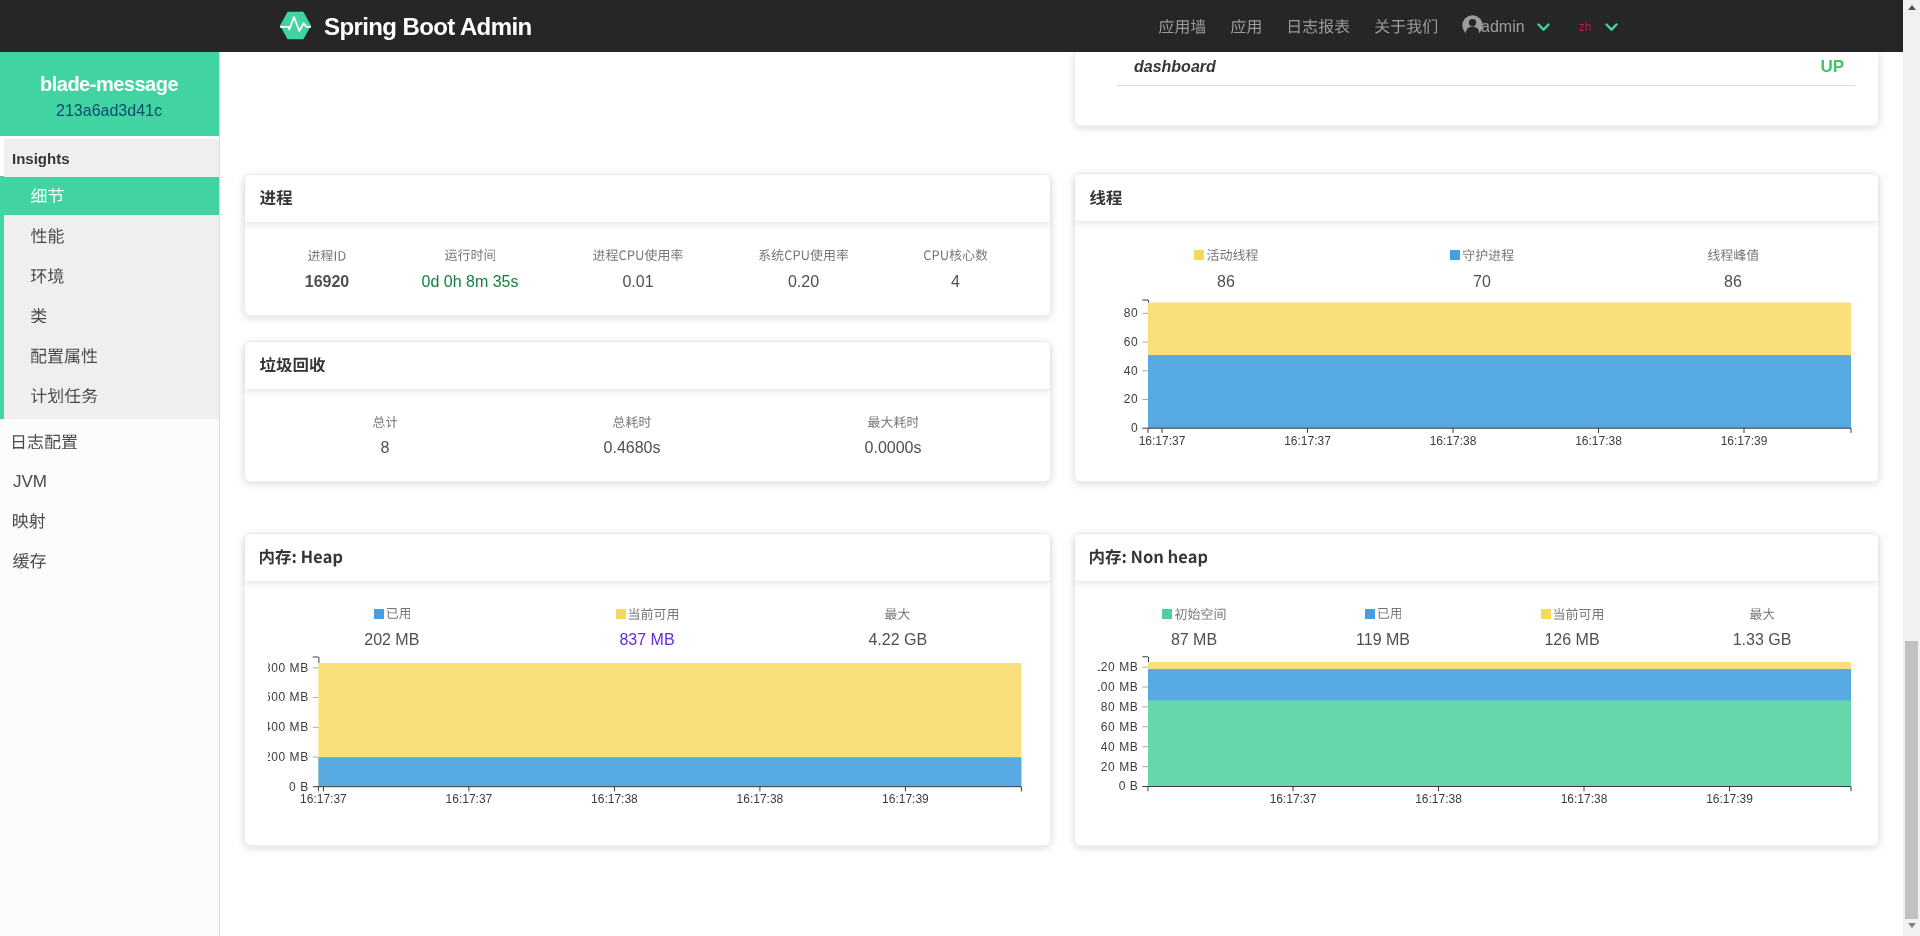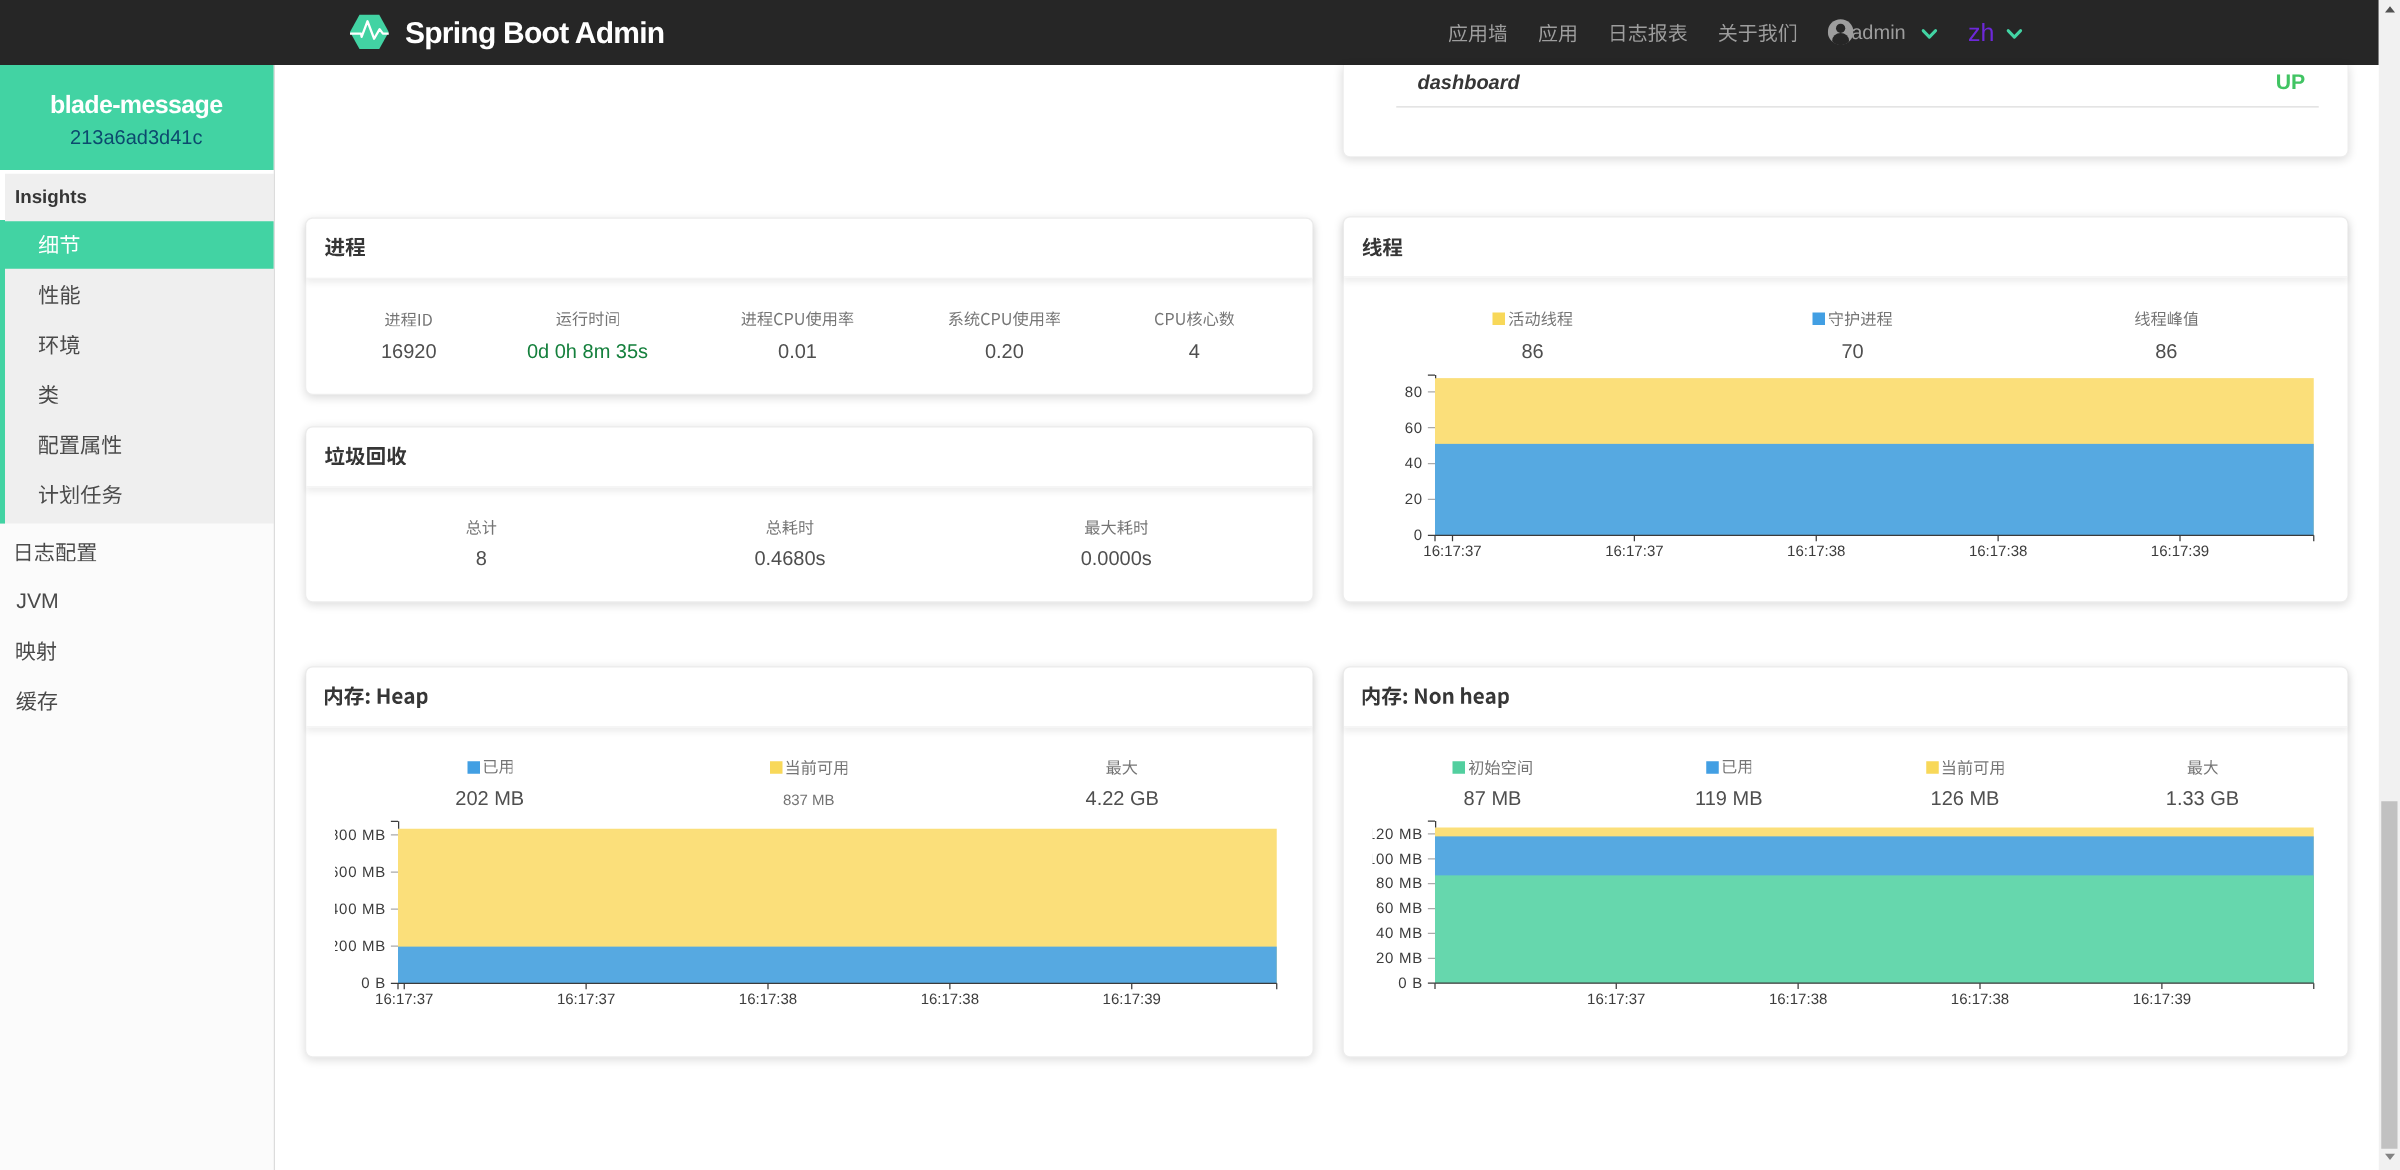--- a/index.html
+++ b/index.html
@@ -42,21 +42,21 @@
 <circle cx="10.5" cy="7.6" r="3.7" fill="#262626"></circle>
 <path d="M3.7,17.8 a6.8,6.4 0 0 1 13.6,0 l-1,1.4 a10.6,10.6 0 0 1 -11.6,0 Z" fill="#262626"></path>
 </svg>
 <div class="t l" style="left:1481px;top:26.5px;font-size:16px;font-weight:normal;color:#9d9d9d;">admin</div>
 <svg style="position:absolute;left:1536.5px;top:23px" width="13" height="9" viewBox="0 0 13 9">
 <polyline points="1.5,1.5 6.5,6.7 11.5,1.5" fill="none" stroke="#42d3a3" stroke-width="2.4" stroke-linecap="round" stroke-linejoin="round"></polyline>
   </svg>
 <svg style="position:absolute;left:1605.0px;top:23px" width="13" height="9" viewBox="0 0 13 9">
 <polyline points="1.5,1.5 6.5,6.7 11.5,1.5" fill="none" stroke="#42d3a3" stroke-width="2.4" stroke-linecap="round" stroke-linejoin="round"></polyline>
   </svg>
-<div class="t c" style="left:1585px;top:26.5px;font-size:20px;font-weight:normal;color:#6d28d9;">zh</div>
+<div class="t c" style="left:1585px;top:26.5px;font-size:12px;font-weight:normal;color:#be185d;">zh</div>
 <div style="position:absolute;left:1903px;top:0;width:17px;height:936px;background:#f1f1f1"></div>
 <div style="position:absolute;left:1907.5px;top:5px;width:0;height:0;border-left:4px solid transparent;border-right:4px solid transparent;border-bottom:5px solid #515151"></div>
 <div style="position:absolute;left:1907.5px;top:923px;width:0;height:0;border-left:4px solid transparent;border-right:4px solid transparent;border-top:5px solid #828282"></div>
 <div style="position:absolute;left:1905px;top:640.5px;width:12.5px;height:278px;background:#c1c1c1"></div>
 <div style="position:absolute;left:0;top:52px;width:219px;height:84px;background:#42d3a3"></div>
 <div class="t c" style="left:109px;top:84px;font-size:20px;font-weight:bold;color:#fff;letter-spacing:-0.5px;">blade-message</div>
 <div class="t c" style="left:109px;top:110.5px;font-size:16px;font-weight:normal;color:#0c4a6e;">213a6ad3d41c</div>
 <div style="position:absolute;left:4px;top:139px;width:215px;height:37px;background:#efefef"></div>
 <div class="t l" style="left:12px;top:158px;font-size:15px;font-weight:600;color:#363636;">Insights</div>
 <div style="position:absolute;left:0;top:176px;width:219px;height:243px;background:#efefef"></div>
@@ -120,21 +120,21 @@
 <span class="k" style="left:260.0px;top:190.3px">
     <svg width="32.1" height="15.3" viewBox="0.4 -13.8 32.1 15.3">
       <path fill="#363636" d="M1 -12.6C1.9 -11.8 3 -10.6 3.5 -9.8L5 -11.1C4.5 -11.8 3.3 -12.9 2.4 -13.7ZM11.5 -13.6V-11.2H9.6V-13.6H7.7V-11.2H5.6V-9.3H7.7V-8.2C7.7 -7.8 7.7 -7.4 7.7 -7H5.5V-5.1H7.3C7.1 -4.1 6.6 -3.2 5.7 -2.5C6.1 -2.2 6.9 -1.5 7.2 -1.1C8.4 -2.1 9 -3.6 9.4 -5.1H11.5V-1.4H13.5V-5.1H15.7V-7H13.5V-9.3H15.4V-11.2H13.5V-13.6ZM9.6 -9.3H11.5V-7H9.6C9.6 -7.4 9.6 -7.8 9.6 -8.2ZM4.6 -8H0.7V-6.2H2.6V-2.1C1.9 -1.8 1.1 -1.2 0.4 -0.4L1.7 1.5C2.3 0.5 3 -0.6 3.5 -0.6C3.9 -0.6 4.5 -0.1 5.2 0.3C6.4 1 7.8 1.2 9.9 1.2C11.6 1.2 14.4 1.1 15.5 1C15.5 0.4 15.9 -0.5 16.1 -1.1C14.4 -0.8 11.7 -0.7 10 -0.7C8.2 -0.7 6.6 -0.8 5.5 -1.4C5.1 -1.6 4.8 -1.8 4.6 -2Z M25.9 -11.7H29.8V-9.5H25.9ZM24.1 -13.4V-7.8H31.7V-13.4ZM23.9 -3.7V-2.1H26.8V-0.6H22.9V1.1H32.5V-0.6H28.8V-2.1H31.7V-3.7H28.8V-5.1H32.1V-6.8H23.5V-5.1H26.8V-3.7ZM22.1 -13.8C20.8 -13.3 18.8 -12.8 17 -12.5C17.2 -12.1 17.4 -11.4 17.5 -11C18.2 -11.1 18.9 -11.2 19.6 -11.3V-9.4H17.2V-7.5H19.3C18.7 -5.9 17.8 -4.2 16.8 -3.1C17.1 -2.6 17.6 -1.8 17.8 -1.2C18.4 -2 19 -3.2 19.6 -4.5V1.5H21.5V-5C21.9 -4.4 22.3 -3.7 22.5 -3.3L23.6 -4.9C23.3 -5.2 21.9 -6.7 21.5 -7V-7.5H23.2V-9.4H21.5V-11.7C22.2 -11.9 22.9 -12.1 23.4 -12.3Z"></path>
     </svg>
   </span>
 <span class="k" style="left:308.2px;top:249.5px">
     <svg width="37.5" height="11.8" viewBox="0.5 -10.7 37.5 11.8">
       <path fill="#757575" d="M1.1 -10.1C1.8 -9.5 2.6 -8.5 3 -7.9L3.8 -8.5C3.4 -9.1 2.5 -10 1.8 -10.6ZM9.4 -10.6V-8.6H7.2V-10.6H6.3V-8.6H4.4V-7.6H6.3V-6.1L6.2 -5.3H4.3V-4.4H6.1C5.9 -3.4 5.5 -2.4 4.5 -1.7C4.7 -1.5 5.1 -1.2 5.2 -1C6.4 -1.8 6.9 -3.1 7.1 -4.4H9.4V-1H10.3V-4.4H12.3V-5.3H10.3V-7.6H12V-8.6H10.3V-10.6ZM7.2 -7.6H9.4V-5.3H7.2L7.2 -6.1ZM3.4 -6.2H0.7V-5.3H2.4V-1.6C1.9 -1.4 1.2 -0.8 0.5 -0L1.1 0.9C1.8 -0 2.5 -0.8 2.9 -0.8C3.2 -0.8 3.6 -0.4 4.1 -0C5 0.5 6.1 0.7 7.7 0.7C9 0.7 11.3 0.6 12.2 0.6C12.3 0.3 12.4 -0.2 12.5 -0.5C11.3 -0.3 9.3 -0.2 7.8 -0.2C6.3 -0.2 5.2 -0.3 4.4 -0.8C3.9 -1.1 3.7 -1.4 3.4 -1.5Z M19.9 -9.5H23.8V-7.1H19.9ZM19 -10.4V-6.3H24.8V-10.4ZM18.8 -2.7V-1.9H21.4V-0.2H18V0.7H25.5V-0.2H22.3V-1.9H24.9V-2.7H22.3V-4.3H25.2V-5.1H18.5V-4.3H21.4V-2.7ZM17.7 -10.7C16.7 -10.3 15 -9.9 13.6 -9.7C13.7 -9.5 13.8 -9.1 13.8 -8.9C14.5 -9 15.1 -9.1 15.8 -9.3V-7.3H13.6V-6.3H15.6C15.1 -4.8 14.2 -3.2 13.4 -2.2C13.5 -2 13.8 -1.6 13.9 -1.3C14.5 -2.1 15.2 -3.4 15.8 -4.7V1H16.7V-4.6C17.2 -4 17.7 -3.3 17.9 -3L18.5 -3.7C18.2 -4 17.1 -5.2 16.7 -5.5V-6.3H18.3V-7.3H16.7V-9.5C17.3 -9.6 17.9 -9.8 18.4 -10Z M27.3 0H28.5V-9.5H27.3Z M31.1 0H33.6C36.4 0 38 -1.8 38 -4.8C38 -7.8 36.4 -9.5 33.5 -9.5H31.1ZM32.3 -1V-8.6H33.4C35.6 -8.6 36.8 -7.2 36.8 -4.8C36.8 -2.4 35.6 -1 33.4 -1Z"></path>
     </svg>
   </span>
-<div class="t c" style="left:327px;top:281.8px;font-size:16px;font-weight:normal;color:#4f4f4f;">16920</div>
+<div class="t c" style="left:327px;top:281.8px;font-size:16px;font-weight:bold;color:#4f4f4f;">16920</div>
 <span class="k" style="left:444.8px;top:249.4px">
     <svg width="50.4" height="12.0" viewBox="0.5 -10.9 50.4 12.0">
       <path fill="#757575" d="M4.9 -10.1V-9.2H11.5V-10.1ZM0.9 -9.6C1.7 -9.1 2.7 -8.3 3.2 -7.9L3.9 -8.6C3.3 -9 2.3 -9.7 1.5 -10.2ZM4.9 -1.5C5.3 -1.7 5.8 -1.8 10.7 -2.2L11.2 -1.2L12.1 -1.7C11.6 -2.7 10.6 -4.4 9.8 -5.6L8.9 -5.2C9.4 -4.6 9.8 -3.8 10.3 -3L6 -2.7C6.7 -3.7 7.3 -5 7.9 -6.2H12.4V-7.1H4.1V-6.2H6.7C6.2 -4.9 5.5 -3.6 5.3 -3.3C5 -2.9 4.8 -2.6 4.5 -2.5C4.7 -2.3 4.8 -1.8 4.9 -1.5ZM3.3 -6.4H0.5V-5.5H2.3V-1.3C1.8 -1.1 1.1 -0.5 0.5 0.2L1.2 1.1C1.8 0.2 2.5 -0.5 2.9 -0.5C3.2 -0.5 3.6 -0.1 4.2 0.2C5.1 0.8 6.2 0.9 7.8 0.9C9.2 0.9 11.4 0.9 12.3 0.8C12.3 0.5 12.4 0 12.6 -0.3C11.2 -0.1 9.3 -0 7.8 -0C6.3 -0 5.2 -0.1 4.4 -0.7C3.9 -1 3.5 -1.2 3.3 -1.4Z M18.7 -10.1V-9.2H25.1V-10.1ZM16.5 -10.9C15.8 -10 14.5 -8.8 13.5 -8.1C13.6 -7.9 13.9 -7.5 14 -7.3C15.2 -8.1 16.5 -9.4 17.4 -10.5ZM18.1 -6.6V-5.6H22.5V-0.2C22.5 -0 22.4 0.1 22.1 0.1C21.9 0.1 21 0.1 20.1 0C20.2 0.3 20.4 0.7 20.4 1C21.7 1 22.4 1 22.9 0.9C23.3 0.7 23.5 0.4 23.5 -0.2V-5.6H25.4V-6.6ZM17 -8.1C16.1 -6.7 14.7 -5.1 13.3 -4.2C13.5 -4 13.9 -3.6 14 -3.4C14.5 -3.8 15 -4.2 15.5 -4.7V1.1H16.5V-5.8C17 -6.4 17.5 -7.1 17.9 -7.8Z M32.2 -5.9C32.9 -4.9 33.7 -3.5 34.2 -2.7L35 -3.2C34.6 -4 33.7 -5.3 33 -6.3ZM30.2 -5.2V-2.3H28V-5.2ZM30.2 -6.1H28V-8.9H30.2ZM27.1 -9.8V-0.3H28V-1.4H31.1V-9.8ZM35.9 -10.9V-8.3H31.7V-7.4H35.9V-0.4C35.9 -0.2 35.8 -0.1 35.6 -0.1C35.3 -0.1 34.3 -0.1 33.3 -0.1C33.4 0.2 33.6 0.6 33.7 0.9C35 0.9 35.8 0.9 36.3 0.7C36.7 0.6 36.9 0.3 36.9 -0.4V-7.4H38.5V-8.3H36.9V-10.9Z M40.2 -8V1H41.2V-8ZM40.4 -10.3C41 -9.7 41.7 -8.9 42 -8.4L42.8 -8.9C42.4 -9.4 41.7 -10.2 41.1 -10.8ZM43.9 -3.8H47V-2.1H43.9ZM43.9 -6.4H47V-4.7H43.9ZM43 -7.2V-1.3H48V-7.2ZM43.6 -10.2V-9.3H49.9V-0.1C49.9 0 49.8 0.1 49.6 0.1C49.5 0.1 48.9 0.1 48.4 0.1C48.5 0.3 48.7 0.7 48.7 1C49.5 1 50.1 1 50.4 0.8C50.8 0.7 50.9 0.4 50.9 -0.1V-10.2Z"></path>
     </svg>
   </span>
 <div class="t c" style="left:470px;top:281.8px;font-size:16px;font-weight:normal;color:#15803d;">0d 0h 8m 35s</div>
 <span class="k" style="left:593.1px;top:249.3px">
     <svg width="89.8" height="12.1" viewBox="0.5 -11.0 89.8 12.1">
       <path fill="#757575" d="M1.1 -10.1C1.8 -9.5 2.6 -8.5 3 -7.9L3.8 -8.5C3.4 -9.1 2.5 -10 1.8 -10.6ZM9.4 -10.6V-8.6H7.2V-10.6H6.3V-8.6H4.4V-7.6H6.3V-6.1L6.2 -5.3H4.3V-4.4H6.1C5.9 -3.4 5.5 -2.4 4.5 -1.7C4.7 -1.5 5.1 -1.2 5.2 -1C6.4 -1.8 6.9 -3.1 7.1 -4.4H9.4V-1H10.3V-4.4H12.3V-5.3H10.3V-7.6H12V-8.6H10.3V-10.6ZM7.2 -7.6H9.4V-5.3H7.2L7.2 -6.1ZM3.4 -6.2H0.7V-5.3H2.4V-1.6C1.9 -1.4 1.2 -0.8 0.5 -0L1.1 0.9C1.8 -0 2.5 -0.8 2.9 -0.8C3.2 -0.8 3.6 -0.4 4.1 -0C5 0.5 6.1 0.7 7.7 0.7C9 0.7 11.3 0.6 12.2 0.6C12.3 0.3 12.4 -0.2 12.5 -0.5C11.3 -0.3 9.3 -0.2 7.8 -0.2C6.3 -0.2 5.2 -0.3 4.4 -0.8C3.9 -1.1 3.7 -1.4 3.4 -1.5Z M19.9 -9.5H23.8V-7.1H19.9ZM19 -10.4V-6.3H24.8V-10.4ZM18.8 -2.7V-1.9H21.4V-0.2H18V0.7H25.5V-0.2H22.3V-1.9H24.9V-2.7H22.3V-4.3H25.2V-5.1H18.5V-4.3H21.4V-2.7ZM17.7 -10.7C16.7 -10.3 15 -9.9 13.6 -9.7C13.7 -9.5 13.8 -9.1 13.8 -8.9C14.5 -9 15.1 -9.1 15.8 -9.3V-7.3H13.6V-6.3H15.6C15.1 -4.8 14.2 -3.2 13.4 -2.2C13.5 -2 13.8 -1.6 13.9 -1.3C14.5 -2.1 15.2 -3.4 15.8 -4.7V1H16.7V-4.6C17.2 -4 17.7 -3.3 17.9 -3L18.5 -3.7C18.2 -4 17.1 -5.2 16.7 -5.5V-6.3H18.3V-7.3H16.7V-9.5C17.3 -9.6 17.9 -9.8 18.4 -10Z M30.9 0.2C32.1 0.2 33.1 -0.3 33.8 -1.2L33.2 -2C32.6 -1.3 31.9 -0.9 31 -0.9C29.1 -0.9 28 -2.4 28 -4.8C28 -7.2 29.2 -8.6 31 -8.6C31.8 -8.6 32.4 -8.3 32.9 -7.7L33.6 -8.5C33 -9.1 32.1 -9.7 31 -9.7C28.6 -9.7 26.8 -7.8 26.8 -4.8C26.8 -1.7 28.5 0.2 30.9 0.2Z M35.6 0H36.8V-3.8H38.4C40.5 -3.8 41.9 -4.7 41.9 -6.7C41.9 -8.8 40.5 -9.5 38.3 -9.5H35.6ZM36.8 -4.8V-8.6H38.2C39.8 -8.6 40.7 -8.1 40.7 -6.7C40.7 -5.4 39.9 -4.8 38.2 -4.8Z M47.2 0.2C49.2 0.2 50.6 -0.9 50.6 -3.9V-9.5H49.5V-3.9C49.5 -1.6 48.5 -0.9 47.2 -0.9C46 -0.9 45 -1.6 45 -3.9V-9.5H43.8V-3.9C43.8 -0.9 45.3 0.2 47.2 0.2Z M59.7 -10.9V-9.5H56.1V-8.6H59.7V-7.3H56.4V-3.7H59.6C59.5 -3 59.3 -2.3 58.9 -1.7C58.2 -2.2 57.7 -2.8 57.3 -3.4L56.4 -3.2C56.9 -2.3 57.6 -1.6 58.3 -1.1C57.7 -0.5 56.8 -0.1 55.6 0.3C55.8 0.5 56.1 0.9 56.2 1.1C57.5 0.7 58.5 0.1 59.1 -0.5C60.4 0.3 62.1 0.8 63.9 1.1C64.1 0.8 64.3 0.4 64.5 0.2C62.7 -0 61 -0.5 59.7 -1.2C60.2 -2 60.5 -2.8 60.6 -3.7H64V-7.3H60.6V-8.6H64.4V-9.5H60.6V-10.9ZM57.4 -6.5H59.7V-5.1L59.7 -4.5H57.4ZM60.6 -6.5H63V-4.5H60.6L60.6 -5.1ZM55.5 -10.9C54.7 -9 53.5 -7 52.2 -5.8C52.3 -5.6 52.6 -5.1 52.7 -4.8C53.2 -5.3 53.7 -5.9 54.1 -6.5V1.1H55.1V-8C55.6 -8.8 56.1 -9.7 56.4 -10.7Z M66.9 -10V-5.3C66.9 -3.5 66.8 -1.2 65.3 0.5C65.5 0.6 65.9 0.9 66.1 1.1C67.1 0 67.5 -1.5 67.7 -3H71V0.9H72V-3H75.5V-0.3C75.5 -0.1 75.4 0 75.1 0C74.9 0.1 74 0.1 73.1 0C73.2 0.3 73.4 0.7 73.4 1C74.6 1 75.4 1 75.8 0.8C76.3 0.7 76.4 0.4 76.4 -0.3V-10ZM67.8 -9.1H71V-7H67.8ZM75.5 -9.1V-7H72V-9.1ZM67.8 -6.1H71V-3.9H67.8C67.8 -4.4 67.8 -4.8 67.8 -5.3ZM75.5 -6.1V-3.9H72V-6.1Z M88.7 -8.4C88.2 -7.8 87.4 -7.1 86.8 -6.7L87.5 -6.2C88.1 -6.6 88.9 -7.3 89.5 -7.9ZM78.6 -4.4 79.1 -3.6C80 -4 81 -4.6 82 -5.1L81.8 -5.9C80.7 -5.3 79.4 -4.7 78.6 -4.4ZM79 -7.8C79.7 -7.3 80.6 -6.7 81 -6.3L81.7 -6.9C81.2 -7.3 80.4 -7.9 79.7 -8.3ZM86.7 -5.3C87.6 -4.8 88.7 -4 89.3 -3.5L90 -4C89.4 -4.6 88.3 -5.3 87.4 -5.8ZM78.6 -2.6V-1.7H83.9V1H84.9V-1.7H90.2V-2.6H84.9V-3.7H83.9V-2.6ZM83.6 -10.8C83.7 -10.5 84 -10.1 84.1 -9.8H78.8V-8.9H83.6C83.2 -8.2 82.8 -7.7 82.6 -7.5C82.4 -7.3 82.2 -7.1 82 -7.1C82.1 -6.9 82.2 -6.5 82.3 -6.3C82.5 -6.4 82.8 -6.4 84.3 -6.5C83.6 -5.9 83.1 -5.4 82.8 -5.2C82.4 -4.8 82 -4.6 81.8 -4.5C81.9 -4.3 82 -3.9 82 -3.7C82.3 -3.8 82.8 -3.9 86.2 -4.2C86.3 -4 86.4 -3.7 86.5 -3.5L87.3 -3.9C87 -4.5 86.4 -5.4 85.8 -6.1L85.1 -5.8C85.3 -5.5 85.5 -5.2 85.7 -4.9L83.4 -4.7C84.5 -5.6 85.7 -6.8 86.7 -8L85.9 -8.4C85.7 -8.1 85.3 -7.7 85 -7.4L83.4 -7.3C83.8 -7.7 84.2 -8.3 84.6 -8.9H90.1V-9.8H85.3C85.1 -10.1 84.8 -10.6 84.5 -11Z"></path>
     </svg>
@@ -220,21 +220,21 @@
       <path fill="#757575" d="M1.2 -10.1V-9.1H9.7V-5.7H2.9V-7.9H1.9V-1.3C1.9 0.3 2.6 0.7 4.7 0.7C5.2 0.7 9 0.7 9.6 0.7C11.7 0.7 12.1 -0 12.4 -2.4C12.1 -2.5 11.6 -2.7 11.4 -2.8C11.2 -0.7 11 -0.3 9.6 -0.3C8.7 -0.3 5.3 -0.3 4.6 -0.3C3.2 -0.3 2.9 -0.5 2.9 -1.3V-4.8H9.7V-4.1H10.7V-10.1Z M15 -10V-5.3C15 -3.5 14.9 -1.2 13.4 0.5C13.6 0.6 14 0.9 14.2 1.1C15.2 0 15.6 -1.5 15.8 -3H19.1V0.9H20.1V-3H23.6V-0.3C23.6 -0.1 23.5 0 23.2 0C23 0.1 22.1 0.1 21.2 0C21.3 0.3 21.5 0.7 21.5 1C22.7 1 23.5 1 23.9 0.8C24.4 0.7 24.5 0.4 24.5 -0.3V-10ZM16 -9.1H19.1V-7H16ZM23.6 -9.1V-7H20.1V-9.1ZM16 -6.1H19.1V-3.9H15.9C15.9 -4.4 16 -4.8 16 -5.3ZM23.6 -6.1V-3.9H20.1V-6.1Z"></path>
     </svg>
   </span>
 <div class="t c" style="left:391.8px;top:639.8px;font-size:16px;font-weight:normal;color:#4f4f4f;">202 MB</div>
 <div style="position:absolute;left:616.0px;top:608.8px;width:10px;height:10px;background:#f8d859"></div>
 <span class="k" style="left:629.0px;top:607.8px">
     <svg width="49.0" height="12.1" viewBox="1.5 -11.0 49.0 12.1">
       <path fill="#757575" d="M1.6 -10C2.3 -9.1 3 -7.8 3.2 -7L4.2 -7.4C3.9 -8.2 3.2 -9.4 2.5 -10.3ZM10.4 -10.5C10 -9.5 9.3 -8.1 8.7 -7.2L9.6 -6.9C10.2 -7.7 10.9 -9 11.5 -10.1ZM1.5 -0.5V0.5H10.3V1.1H11.3V-6.3H7V-10.9H6V-6.3H1.8V-5.3H10.3V-3.5H2.2V-2.5H10.3V-0.5Z M20.9 -6.7V-1.4H21.8V-6.7ZM23.5 -7.1V-0.2C23.5 0 23.4 0.1 23.2 0.1C23 0.1 22.3 0.1 21.5 0.1C21.6 0.3 21.8 0.7 21.9 1C22.9 1 23.5 1 23.9 0.8C24.3 0.7 24.5 0.4 24.5 -0.2V-7.1ZM22.4 -11C22.1 -10.3 21.6 -9.5 21.2 -8.9H17.3L17.9 -9.1C17.7 -9.6 17.1 -10.4 16.6 -10.9L15.7 -10.6C16.2 -10.1 16.7 -9.4 16.9 -8.9H13.7V-8H25.3V-8.9H22.3C22.7 -9.4 23.1 -10 23.4 -10.6ZM18.3 -3.9V-2.6H15.4V-3.9ZM18.3 -4.7H15.4V-6H18.3ZM14.5 -6.8V1H15.4V-1.8H18.3V-0.1C18.3 0.1 18.3 0.1 18.1 0.1C17.9 0.1 17.3 0.1 16.7 0.1C16.8 0.4 16.9 0.7 17 1C17.9 1 18.4 1 18.8 0.8C19.2 0.7 19.3 0.4 19.3 -0.1V-6.8Z M26.7 -10V-9H35.7V-0.4C35.7 -0.1 35.6 -0 35.3 0C35 0 34 0 32.9 -0C33.1 0.2 33.3 0.7 33.3 1C34.6 1 35.5 1 36 0.8C36.5 0.7 36.7 0.3 36.7 -0.4V-9H38.3V-10ZM29 -6.2H32.4V-3.2H29ZM28.1 -7.1V-1.2H29V-2.2H33.4V-7.1Z M41 -10V-5.3C41 -3.5 40.9 -1.2 39.4 0.5C39.6 0.6 40 0.9 40.2 1.1C41.2 0 41.6 -1.5 41.8 -3H45.1V0.9H46.1V-3H49.6V-0.3C49.6 -0.1 49.5 0 49.2 0C49 0.1 48.1 0.1 47.2 0C47.3 0.3 47.5 0.7 47.5 1C48.7 1 49.5 1 49.9 0.8C50.4 0.7 50.5 0.4 50.5 -0.3V-10ZM42 -9.1H45.1V-7H42ZM49.6 -9.1V-7H46.1V-9.1ZM42 -6.1H45.1V-3.9H41.9C41.9 -4.4 42 -4.8 42 -5.3ZM49.6 -6.1V-3.9H46.1V-6.1Z"></path>
     </svg>
   </span>
-<div class="t c" style="left:647px;top:639.8px;font-size:12px;font-weight:normal;color:#737373;">837 MB</div>
+<div class="t c" style="left:647px;top:639.8px;font-size:16px;font-weight:normal;color:#6d28d9;">837 MB</div>
 <span class="k" style="left:885.4px;top:607.8px">
     <svg width="24.8" height="11.9" viewBox="0.6 -10.9 24.8 11.9">
       <path fill="#757575" d="M3.2 -8.3H9.8V-7.3H3.2ZM3.2 -9.8H9.8V-8.9H3.2ZM2.3 -10.5V-6.6H10.8V-10.5ZM5.1 -5.1V-4.2H2.8V-5.1ZM0.6 -0.6 0.7 0.3 5.1 -0.2V1H6.1V-0.3L6.8 -0.4V-1.2L6.1 -1.1V-5.1H12.3V-5.9H0.6V-5.1H1.9V-0.7ZM6.6 -4.3V-3.5H7.4L7.1 -3.4C7.5 -2.5 8 -1.6 8.7 -0.9C8 -0.4 7.2 0 6.4 0.3C6.6 0.5 6.8 0.8 6.9 1C7.7 0.7 8.6 0.2 9.4 -0.3C10.1 0.3 11 0.7 11.9 1C12.1 0.8 12.3 0.4 12.5 0.2C11.6 0 10.7 -0.4 10 -0.9C10.9 -1.8 11.6 -2.8 12 -4.1L11.4 -4.3L11.2 -4.3ZM8 -3.5H10.8C10.5 -2.7 10 -2 9.4 -1.5C8.8 -2 8.3 -2.7 8 -3.5ZM5.1 -3.5V-2.6H2.8V-3.5ZM5.1 -1.8V-1L2.8 -0.8V-1.8Z M19 -10.9C19 -9.9 19 -8.6 18.8 -7.2H13.8V-6.2H18.6C18.1 -3.7 16.8 -1.2 13.6 0.2C13.8 0.4 14.1 0.8 14.3 1C17.5 -0.4 18.9 -2.9 19.5 -5.4C20.5 -2.5 22.2 -0.2 24.7 1C24.9 0.7 25.2 0.3 25.5 0.1C22.9 -0.9 21.2 -3.3 20.3 -6.2H25.2V-7.2H19.8C20 -8.6 20 -9.9 20 -10.9Z"></path>
     </svg>
   </span>
 <div class="t c" style="left:897.8px;top:639.8px;font-size:16px;font-weight:normal;color:#4f4f4f;">4.22 GB</div>
 <div class="card" style="left:1074px;top:533px;width:805px;height:313px">
     <div class="chdr"></div>
   </div>
 <span class="k" style="left:1090.0px;top:549.0px">

